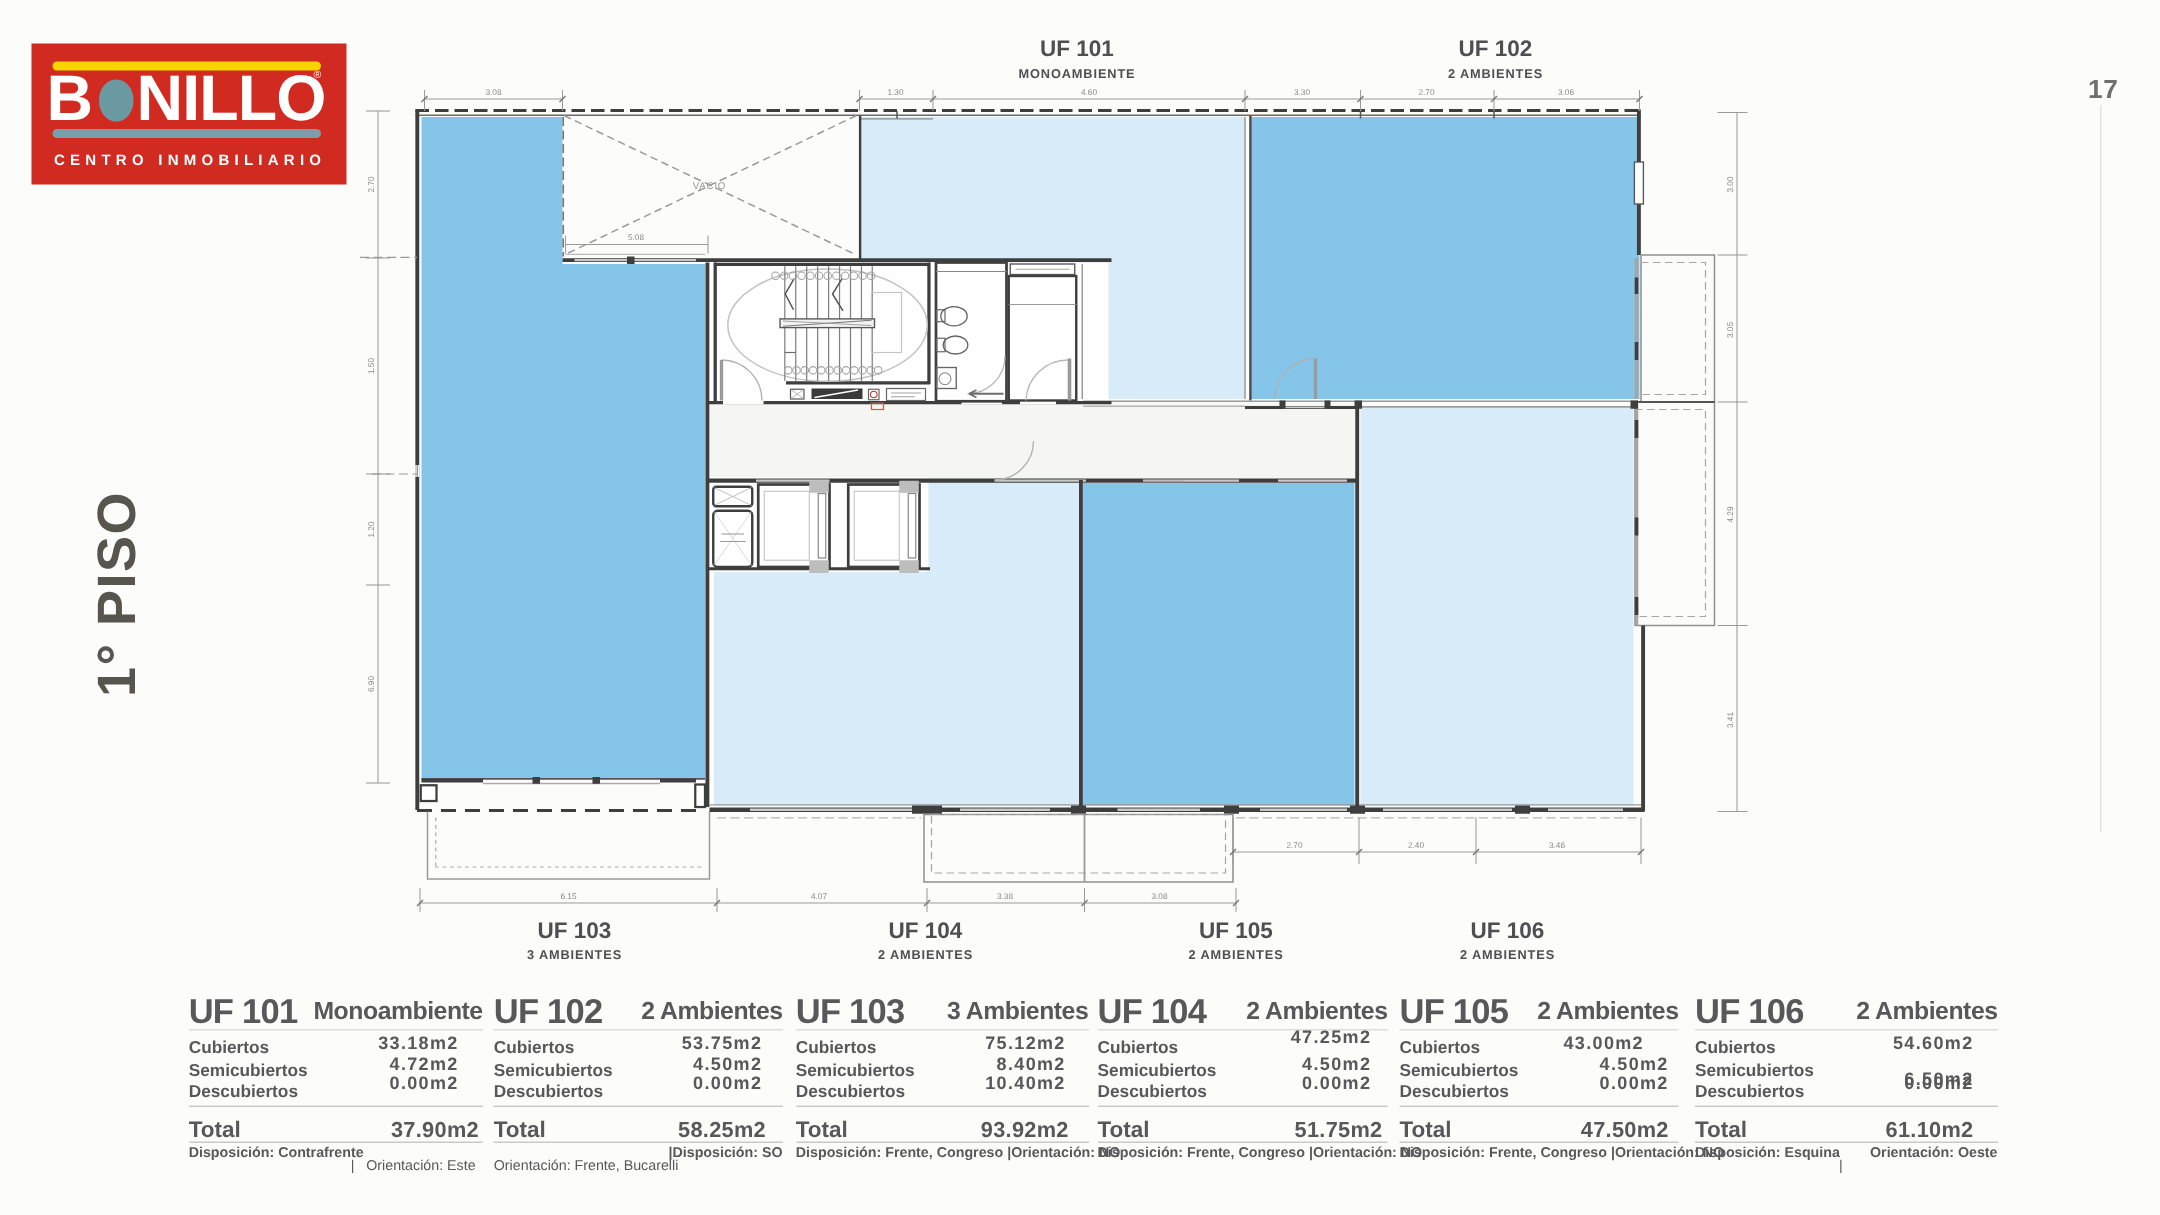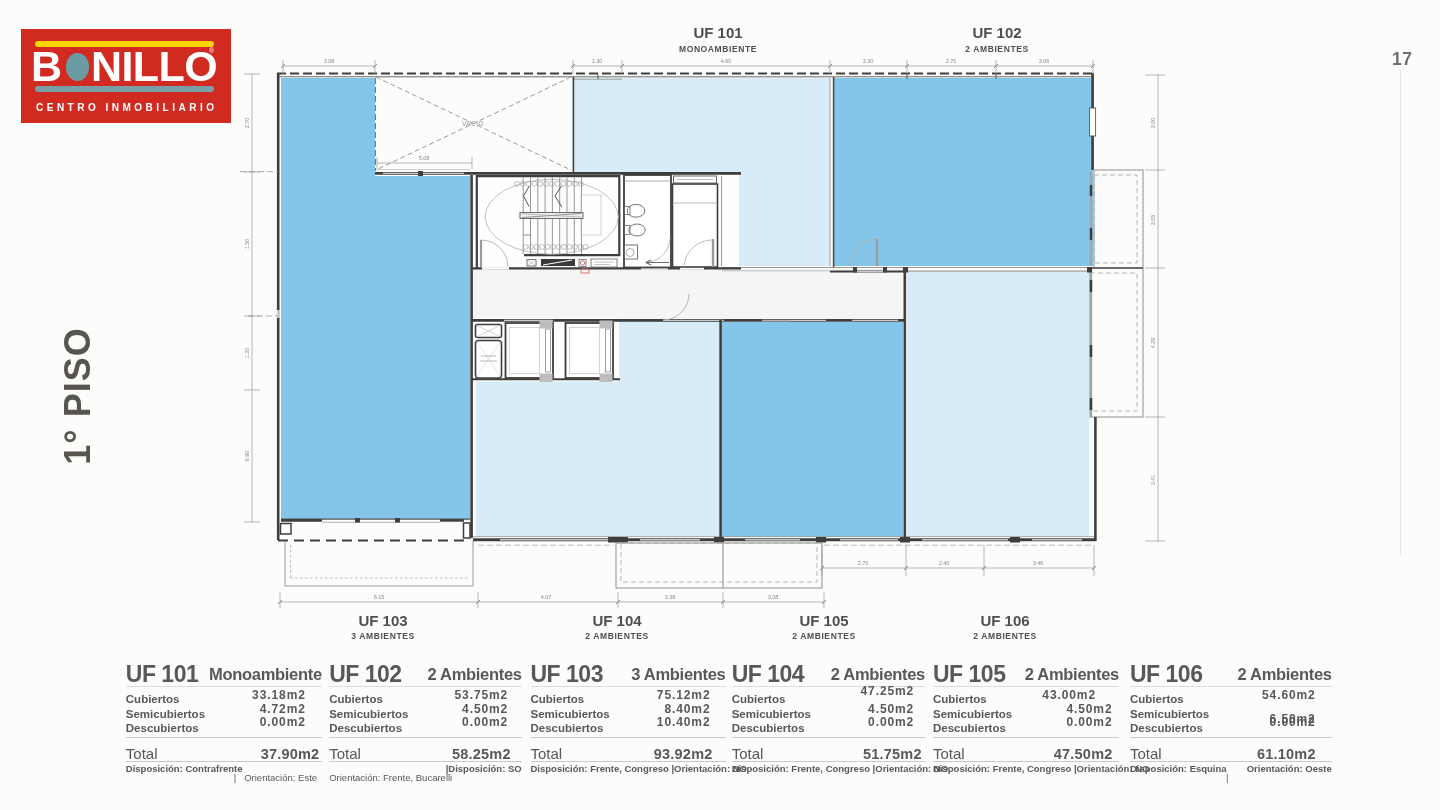--- a/index.html
+++ b/index.html
@@ -5,21 +5,21 @@
   html,body{margin:0;padding:0}
   body{width:1440px;height:810px;background:#fcfcfb;font-family:"Liberation Sans",sans-serif;position:relative;overflow:hidden}
   .abs{position:absolute}
   .card{position:absolute;top:661px;width:191px;height:135px;color:#58585a}
   .card .uf{position:absolute;left:0;top:0;font-size:23px;font-weight:bold;letter-spacing:-0.5px;white-space:nowrap}
   .card .typ{position:absolute;right:0;top:3.5px;font-size:16.5px;letter-spacing:-0.3px;font-weight:bold;white-space:nowrap}
   .card .hr1{position:absolute;left:0;right:0;top:24.5px;border-top:1px solid #dcdcdc}
   .card .lab{position:absolute;left:0;font-size:11.5px;font-weight:bold;white-space:nowrap}
   .card .val{position:absolute;font-size:12px;letter-spacing:0.9px;font-weight:bold;white-space:nowrap}
   .card .hr2{position:absolute;left:0;right:0;top:76px;border-top:1px solid #c9c9c9}
-  .card .tot{position:absolute;left:0;top:84px;font-size:15px;font-weight:normal}
+  .card .tot{position:absolute;left:0;top:84px;font-size:15px;font-weight:bold}
   .card .totv{position:absolute;top:84.5px;font-size:14.5px;letter-spacing:0.2px;font-weight:bold}
   .card .hr3{position:absolute;left:0;right:0;top:100px;border-top:1px solid #c9c9c9}
   .card .d1{position:absolute;top:102px;font-size:9.5px;font-weight:bold;white-space:nowrap}
   .card .d2{position:absolute;top:110.5px;font-size:9.5px;font-weight:normal;white-space:nowrap}
 </style>
 </head>
 <body>
 
 <div class="abs" style="left:21px;top:29px;width:210px;height:94px;background:#d02a21"></div>
 

